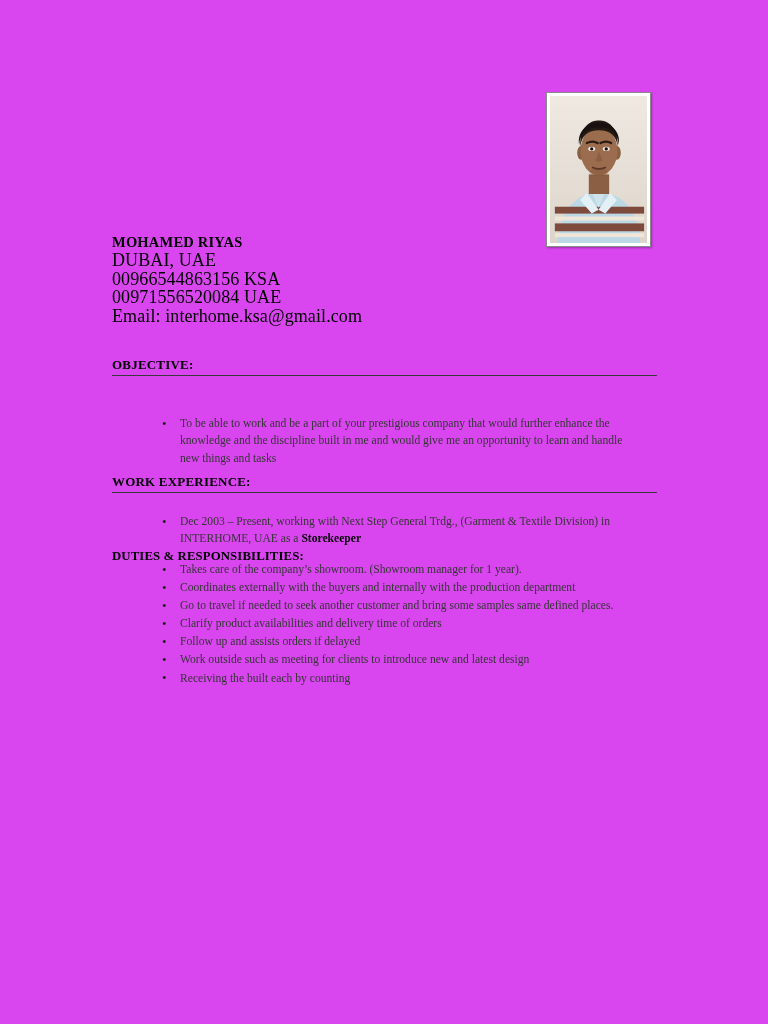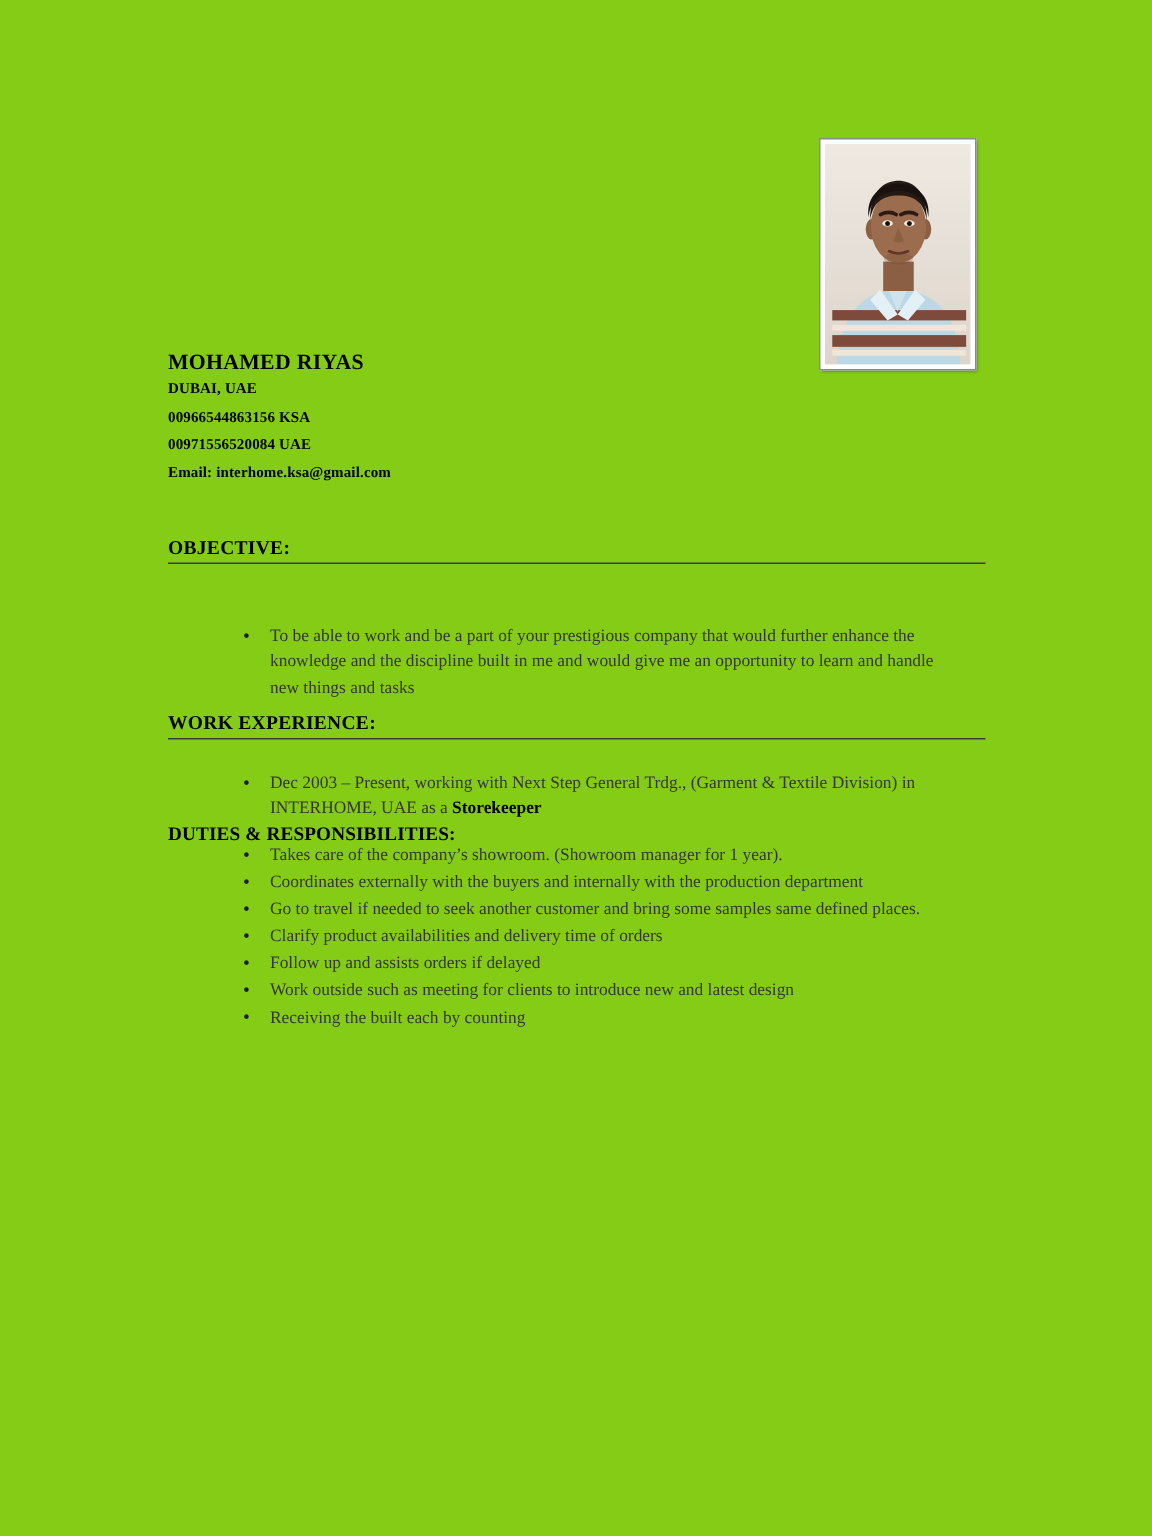--- a/index.html
+++ b/index.html
@@ -12,21 +12,21 @@
     height: 1024px;
     position: relative;
     font-family: "Liberation Serif", "DejaVu Serif", serif;
     color: #000000;
     overflow: hidden;
   }
 
   .page {
     position: absolute;
     inset: 0;
-    background: #84cc16;
+    background: #d946ef;
   }
 
   
   .photo-frame {
     position: absolute;
     left: 546px;
     top: 92px;
     width: 105px;
     height: 155px;
     background: #ffffff;
@@ -51,22 +51,22 @@
     top: 233px;
   }
   .name {
     font-weight: bold;
     font-size: 14.5px;
     line-height: 18px;
     letter-spacing: 0.2px;
     white-space: nowrap;
   }
   .contact-line {
-    font-weight: bold;
-    font-size: 10px;
+    font-weight: normal;
+    font-size: 18px;
     line-height: 18.5px;
     letter-spacing: 0.1px;
     white-space: nowrap;
   }
 
   
   .section-heading {
     position: absolute;
     left: 112px;
     font-weight: bold;

